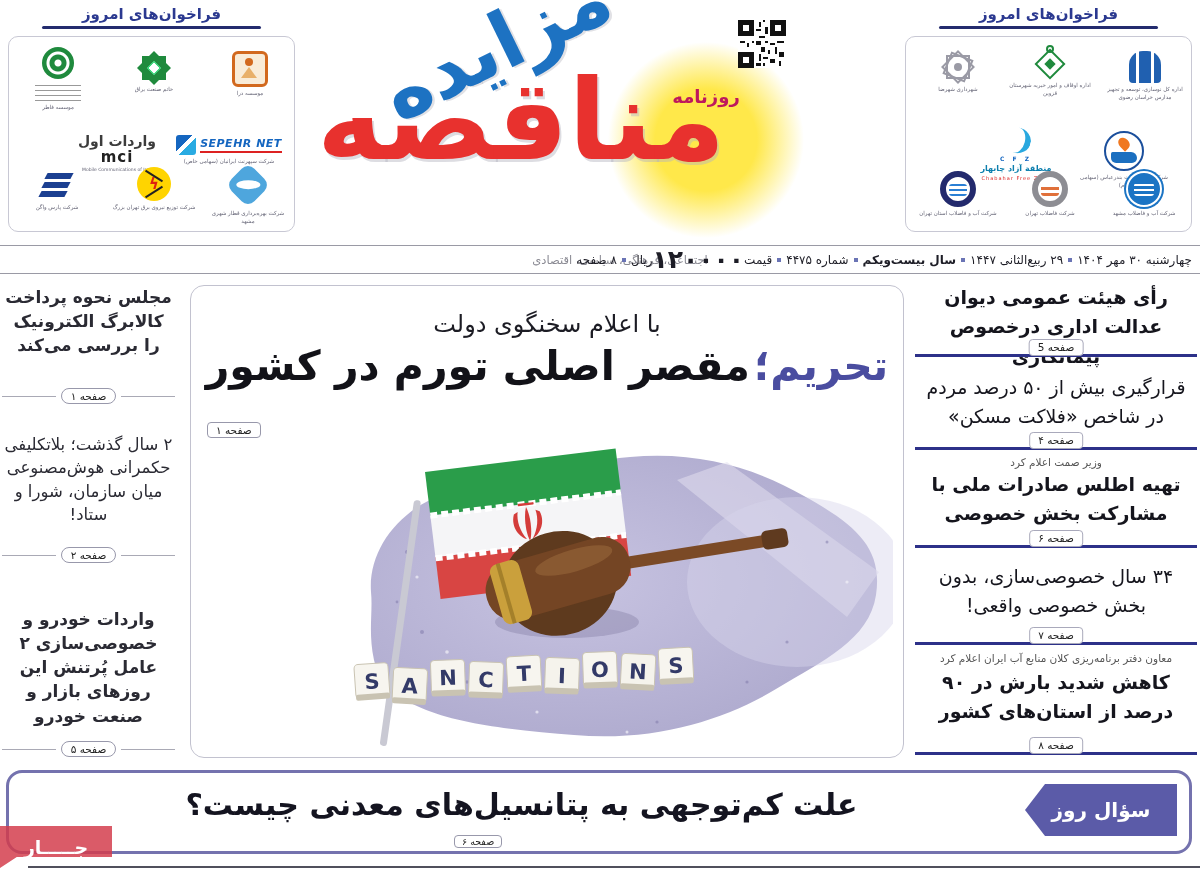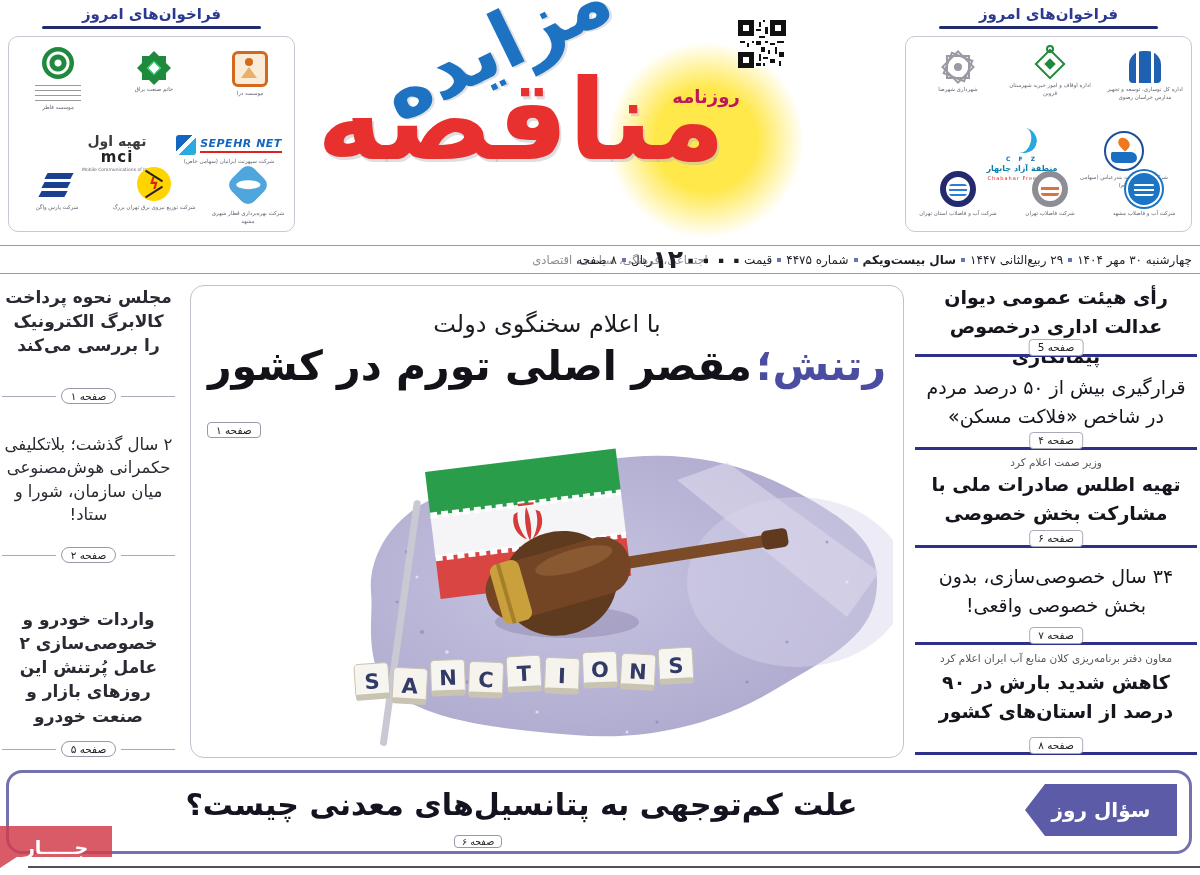--- a/index.html
+++ b/index.html
@@ -146,21 +146,21 @@
           <i class="r"></i>
           <b></b>
         </div>
       <div class="cap">خاتم صنعت یراق</div>
     </div>
     <div class="logo" style="left:202px;top:14px;width:78px;">
       <div class="i-dara"></div>
       <div class="cap">موسسه درا</div>
     </div>
     <div class="logo" style="left:52px;top:96px;width:112px;">
-      <div class="hamrah-fa">تهیه اول</div>
+      <div class="hamrah-fa">واردات اول</div>
       <div class="hamrah-en">mci</div>
       <div class="cap" style="font-size:4.5px;">Mobile Communications of Iran</div>
     </div>
     <div class="logo" style="left:162px;top:98px;width:116px;">
       <div class="sepehr-row">
         <div class="i-sepehr"></div>
         <div>
           <div class="sepehr-txt">SEPEHR NET</div>
           <div class="sepehr-rule"></div>
         </div>
@@ -202,21 +202,21 @@
           <u></u>
           <i></i>
           <b></b>
         </div>
       <div class="cap">اداره اوقاف و امور خیریه شهرستان قزوین</div>
     </div>
     <div class="logo" style="left:196px;top:14px;width:86px;">
       <div class="i-edu"></div>
       <div class="cap">اداره کل نوسازی، توسعه و تجهیز مدارس خراسان رضوی</div>
     </div>
-    <div class="logo" style="left:64px;top:90px;width:104px;">
+    <div class="logo" style="left:58px;top:90px;width:104px;">
       <div class="i-chz"></div>
       <div class="chz-l">C F Z</div>
       <div class="chz-fa">منطقة آزاد چابهار</div>
       <div class="chz-en">Chabahar Free Zone</div>
     </div>
     <div class="logo" style="left:168px;top:94px;width:100px;">
       <div class="i-refinery"></div>
       <div class="cap">شرکت پالایش نفت بندرعباس (سهامی عام)</div>
     </div>
     <div class="logo" style="left:10px;top:134px;width:84px;">
@@ -313,21 +313,21 @@
     <div class="lsep" style="top:458px;">
       <div class="ln"></div>
       <span class="pill">صفحه ۵</span>
       <div class="ln"></div>
     </div>
   </div>
 
   <div class="panel">
     <div class="kicker-c">با اعلام سخنگوی دولت</div>
     <div class="headline">
-      <span class="acc">رتنش؛</span><span>مقصر اصلی تورم در کشور</span>
+      <span class="acc">تحریم؛</span><span>مقصر اصلی تورم در کشور</span>
     </div>
     <span class="pb panelb">صفحه ۱</span>
 
     <svg class="blob-svg" width="566" height="318" viewBox="0 0 566 318">
       <defs>
         <radialGradient id="g1" cx="40%" cy="45%" r="75%">
           <stop offset="0" stop-color="#c7c3e1"></stop>
             <stop offset="1" stop-color="#a9a5ca"></stop>
         </radialGradient>
       </defs>

